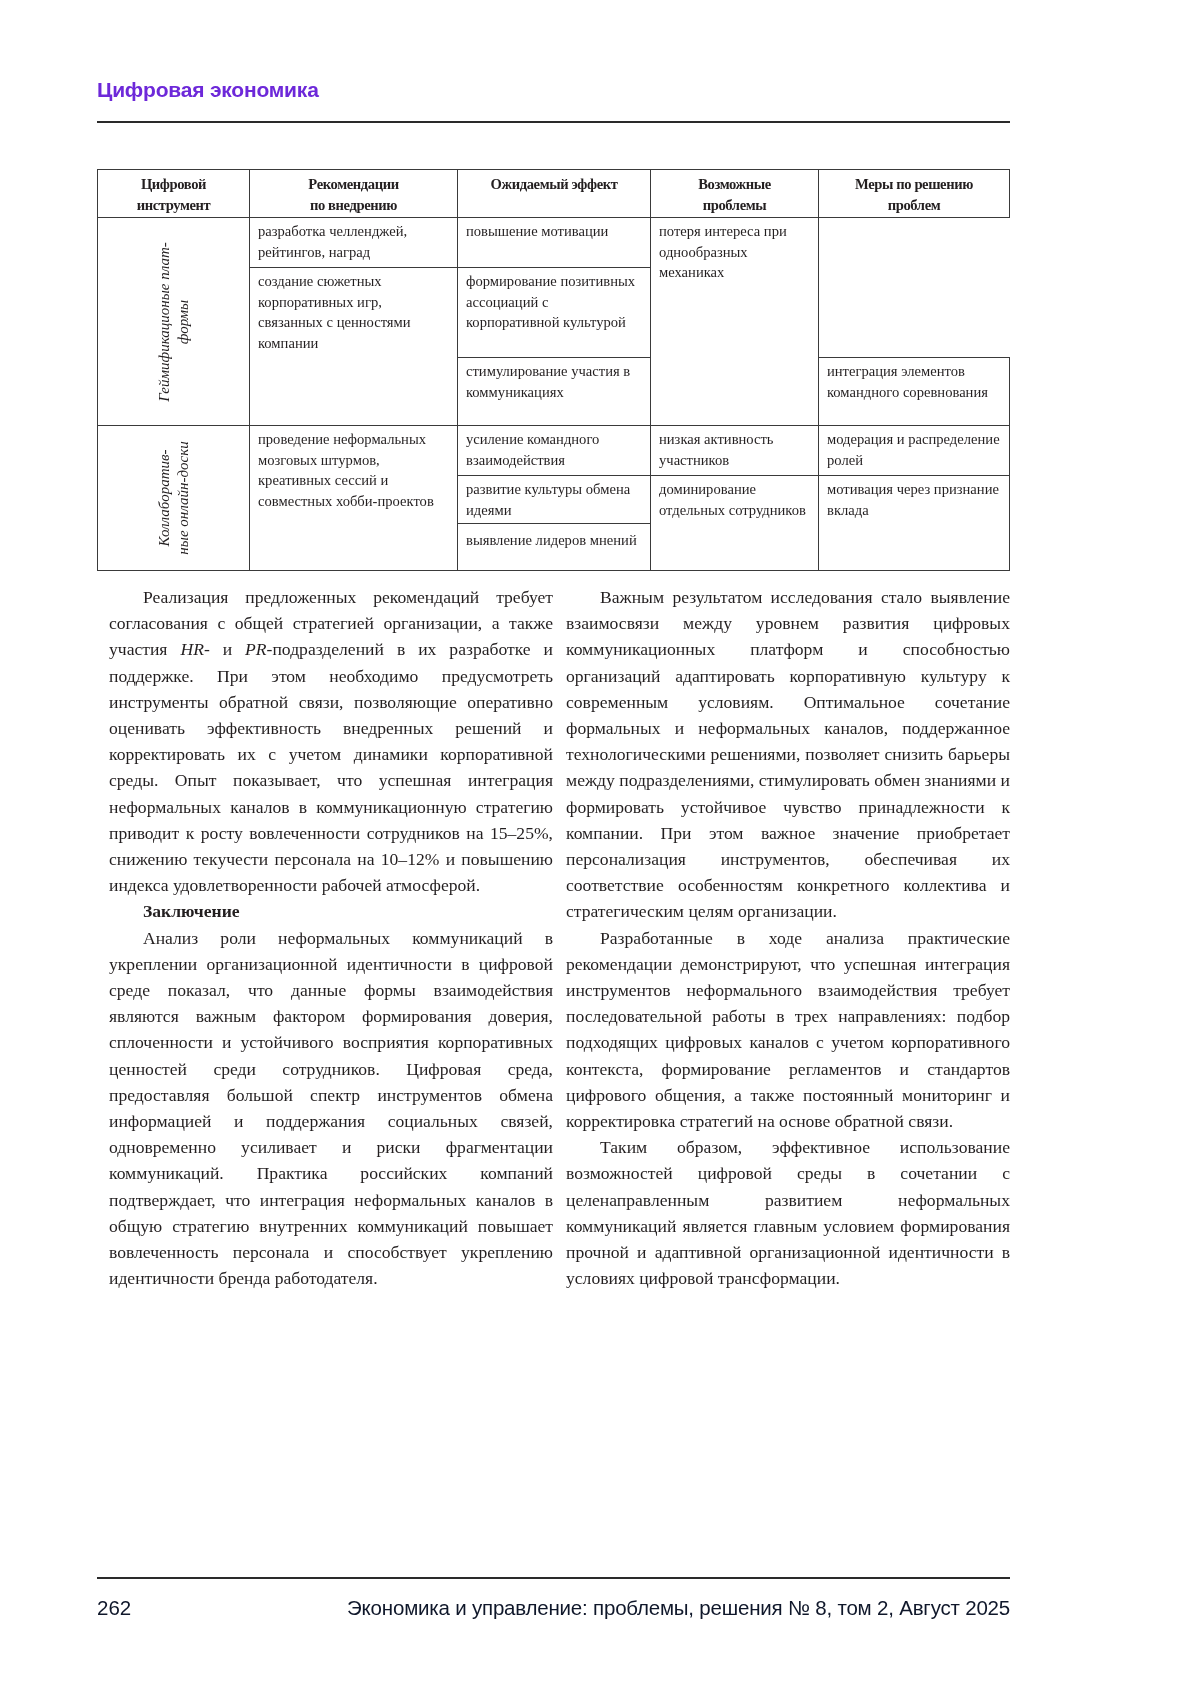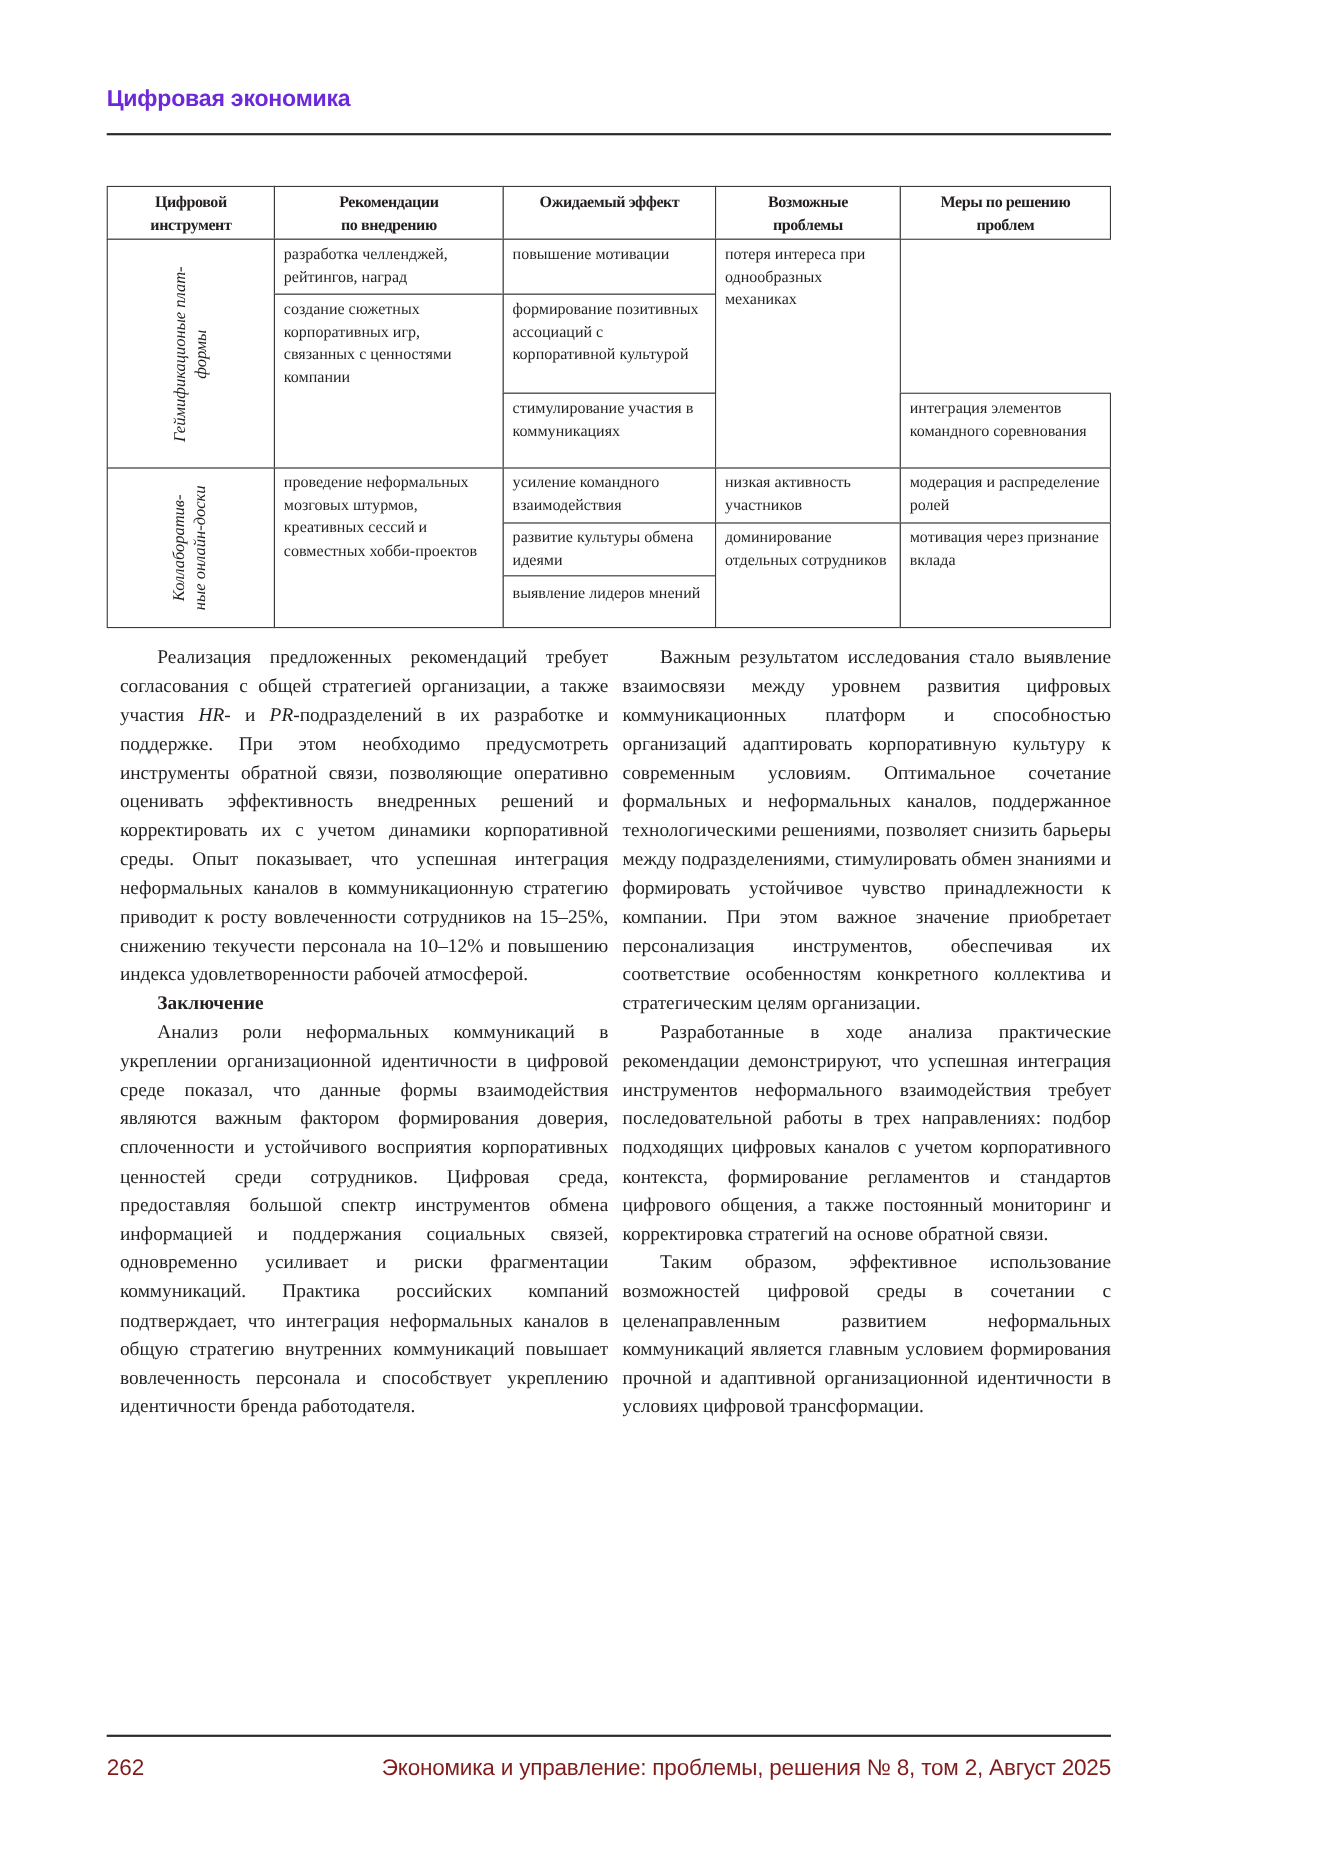--- a/index.html
+++ b/index.html
@@ -27,21 +27,21 @@
          font-family: "Liberation Serif", serif; font-size: 17.6px; line-height: 26.2px; color: #231f20;
          text-align: justify; }
   .col-left { left: 97px; margin-left: 12px; }
   .col-right { left: 566px; }
   .col p { margin: 0; text-indent: 34px; text-align-last: left; }
   .col .heading { font-weight: bold; text-indent: 34px; margin: 0; }
   .col em { font-style: italic; }
 
   .foot-rule { position: absolute; left: 97px; top: 1577px; width: 913px; height: 1.5px; background: #2a2a2a; }
   .footer { position: absolute; left: 97px; top: 1596px; width: 913px; height: 30px;
-            font-family: "Liberation Sans", sans-serif; font-size: 20.5px; color: #7f1d1d; }
+            font-family: "Liberation Sans", sans-serif; font-size: 20.5px; color: #0f172a; }
   .page-num { position: absolute; left: 0; top: 0; }
   .journal { position: absolute; right: 0; top: 0; letter-spacing: -0.2px; margin-left: 24px; }
 </style>
 </head>
 <body>
 
 <div class="page">
 
   <div class="running-head">Цифровая экономика</div>
   <div class="head-rule"></div>

